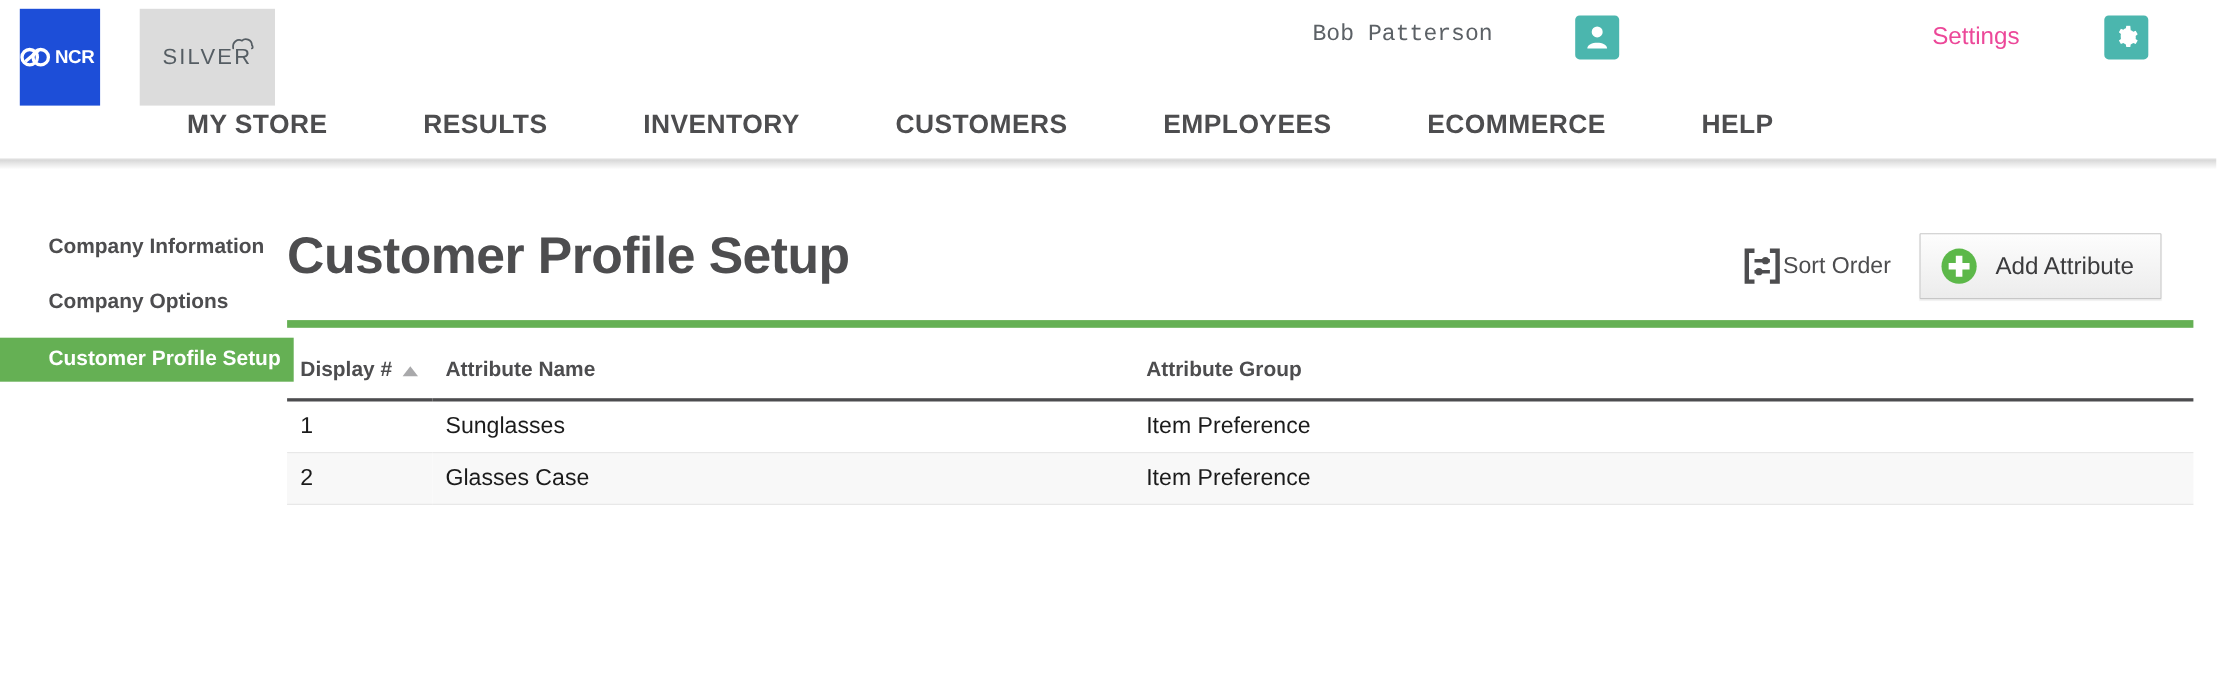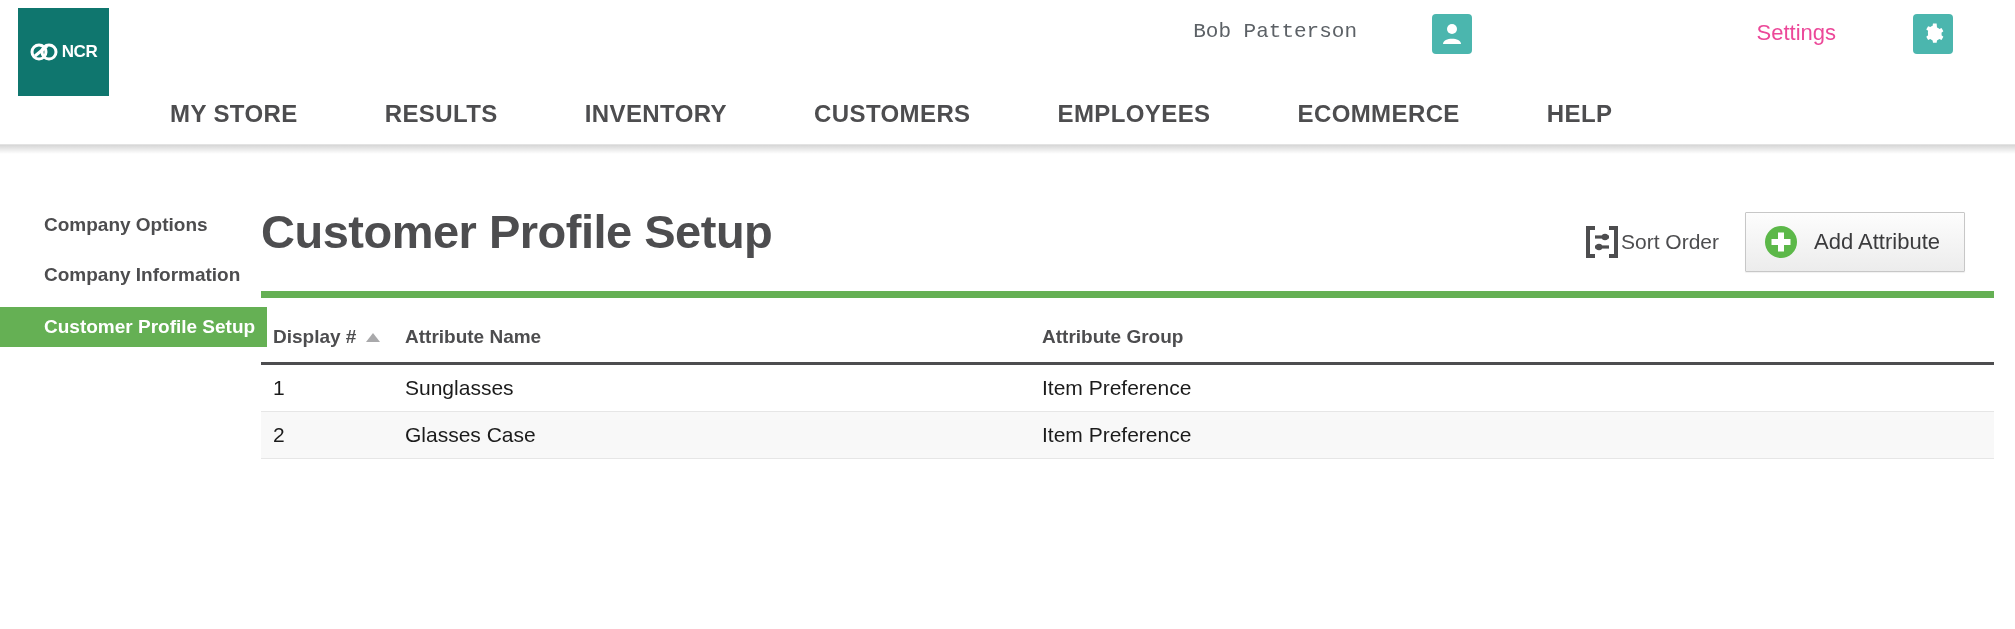--- a/index.html
+++ b/index.html
@@ -13,23 +13,23 @@
   }
 
   .page { position: relative; width: 2015px; height: 629px; background:#fff; }
 
   
   .header { position: relative; height: 100px; width: 100%; }
 
   .logo-group { position: absolute; left: 18px; top: 8px; display: flex; }
 
   .logo-ncr {
-    width: 91px; height: 88px;
-    background: #0f766e;
-    display: flex; align-items: center; justify-content: center;
+    width: 73px; height: 88px;
+    background: #1d4ed8;
+    display: flex; align-items: center; 
   }
   .logo-ncr-inner { display: flex; align-items: center; gap: 4px; }
   .ncr-mark { display:block; }
   .ncr-word {
     color: #ffffff; font-weight: bold; font-size: 17px;
     letter-spacing: -0.4px; font-family: "Liberation Sans", sans-serif;
   }
 
   .logo-silver {
     width: 123px; height: 88px; margin-left: 36px;
@@ -206,20 +206,27 @@
           <svg class="ncr-mark" width="28" height="24" viewBox="0 0 28 24">
             <g fill="none" stroke="#ffffff" stroke-width="3">
               <circle cx="9" cy="12" r="7"></circle>
               <circle cx="19" cy="12" r="7"></circle>
             </g>
             <path d="M5 16 L17 6" stroke="#ffffff" stroke-width="3" fill="none"></path>
           </svg>
           <span class="ncr-word">NCR</span>
         </div>
       </div>
+      <div class="logo-silver">
+        <span class="silver-word">SILVER
+          <svg class="silver-cloud" width="22" height="12" viewBox="0 0 22 12">
+            <path d="M2 10 C1 4 6 1 10 3 C13 0 19 2 19 7 C20 8 20 10 19 10" fill="none" stroke="#555d63" stroke-width="1.6" stroke-linecap="round"></path>
+          </svg>
+        </span>
+      </div>
     </div>
 
     <div class="user-name">Bob Patterson</div>
 
     <div class="icon-box user-icon-box">
       <svg width="20" height="22" viewBox="0 0 20 22">
         <circle cx="10" cy="6" r="5" fill="#ffffff"></circle>
         <path d="M1 21 C1 14 19 14 19 21 Z" fill="#ffffff"></path>
       </svg>
     </div>
@@ -241,22 +248,22 @@
     <span class="nav-item">EMPLOYEES</span>
     <span class="nav-item">ECOMMERCE</span>
     <span class="nav-item">HELP</span>
   </div>
   <div class="nav-divider"></div>
   <div class="nav-shadow"></div>
 
   <div class="body-area">
 
     <div class="sidebar">
+      <div class="side-item">Company Information</div>
       <div class="side-item">Company Options</div>
-      <div class="side-item">Company Information</div>
       <div class="side-item active">Customer Profile Setup</div>
     </div>
 
     <div class="content">
 
       <div class="content-head">
         <h1 class="page-title">Customer Profile Setup</h1>
 
         <div class="head-actions">
 

